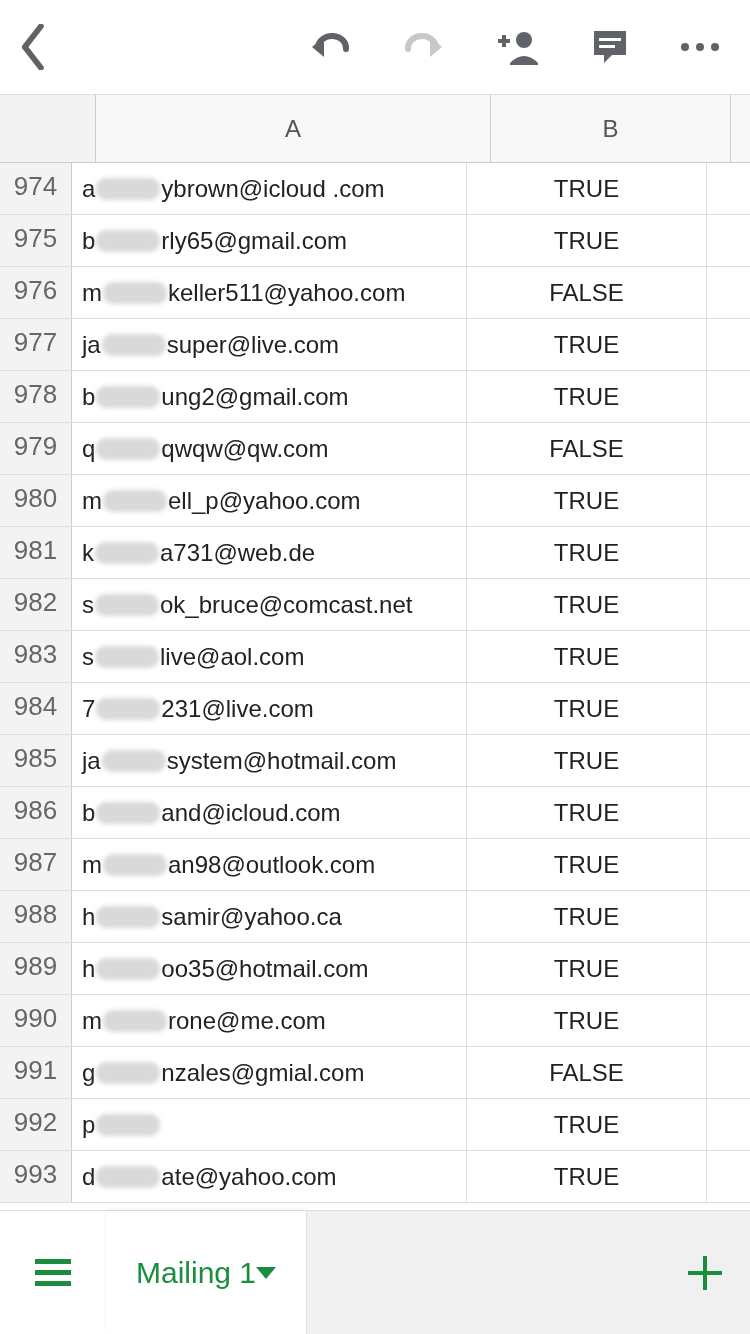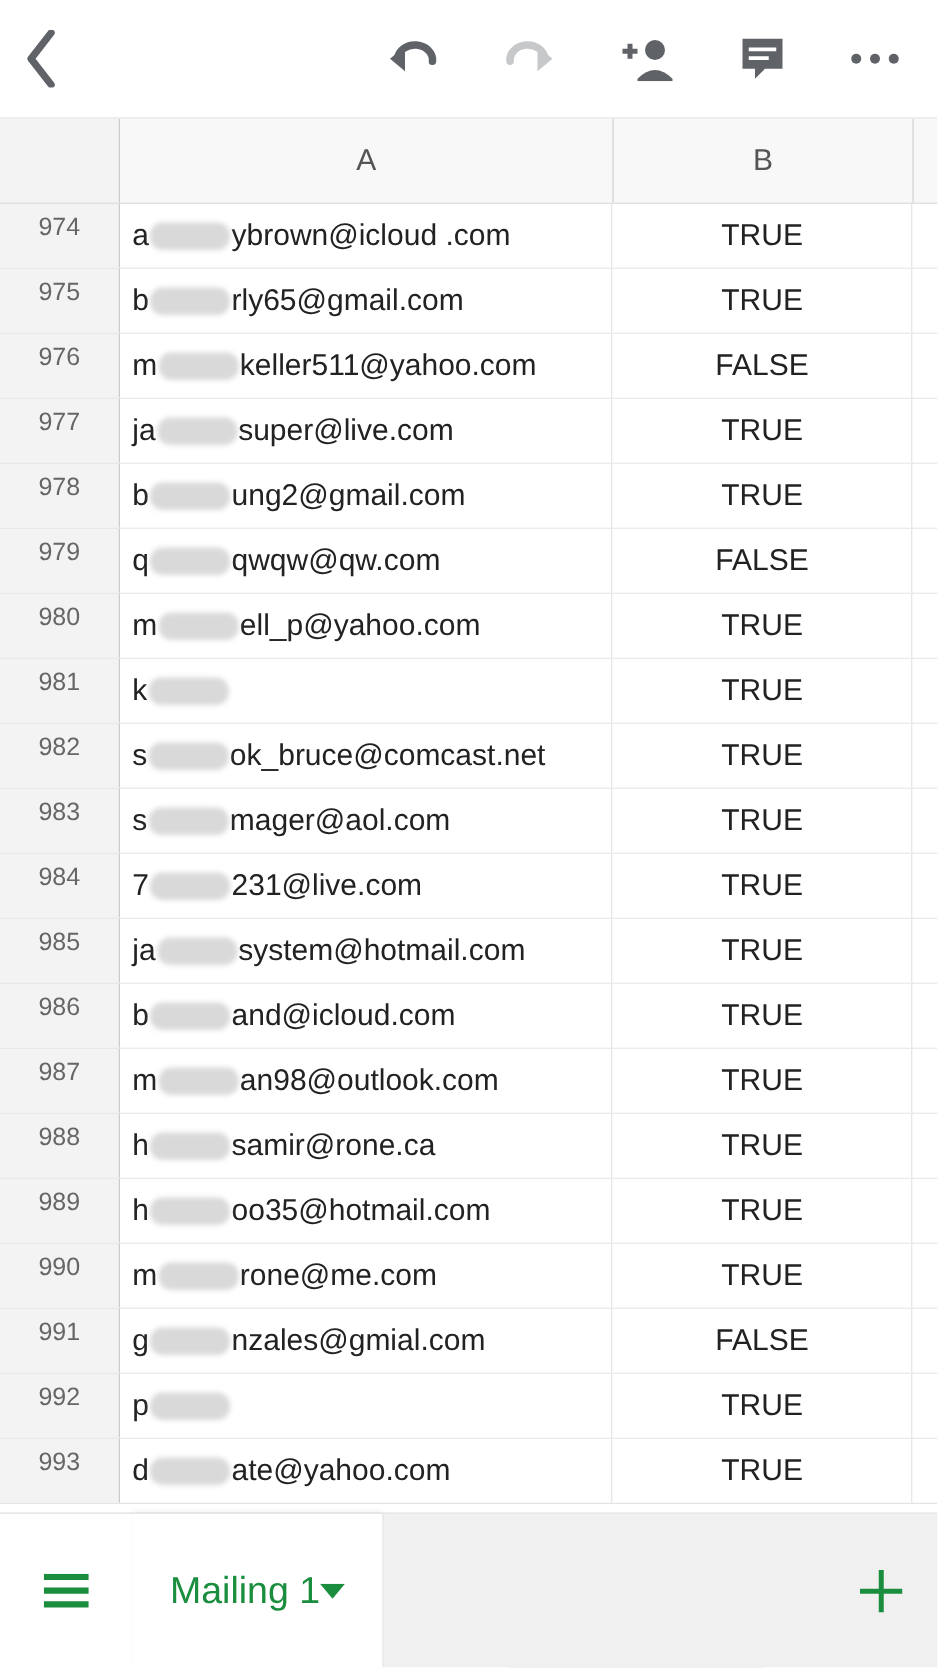--- a/index.html
+++ b/index.html
@@ -46,26 +46,26 @@
   .col-b { width: 240px; }
   .col-c { width: 19px; border-right: none; }
   
   .rows { }
   .row {
     display: flex;
     height: 52px;
     border-bottom: 1px solid #ddd;
   }
   .row-header {
-    width: 96px;
+    width: 72px;
     display: flex;
     align-items: flex-start;
     justify-content: center;
     padding-top: 8px;
-    font-size: 20px;
+    font-size: 26px;
     color: #666;
     background: #f3f3f3;
     border-right: 1px solid #ccc;
   }
   .cell {
     display: flex;
     align-items: center;
     padding: 0 10px;
     font-size: 24px;
     color: #222;
@@ -259,40 +259,41 @@
           <span>ell_p@yahoo.com</span>
         </div>
         <div class="cell cell-b">TRUE</div>
         <div class="cell cell-c"></div>
       </div>
       <div class="row">
         <div class="row-header">981</div>
         <div class="cell cell-a">
           <span>k</span>
           <span class="smudge"></span>
+          <span>a731@web.de</span>
         </div>
         <div class="cell cell-b">TRUE</div>
         <div class="cell cell-c"></div>
       </div>
       <div class="row">
         <div class="row-header">982</div>
         <div class="cell cell-a">
           <span>s</span>
           <span class="smudge"></span>
           <span>ok_bruce@comcast.net</span>
         </div>
         <div class="cell cell-b">TRUE</div>
         <div class="cell cell-c"></div>
       </div>
       <div class="row">
         <div class="row-header">983</div>
         <div class="cell cell-a">
           <span>s</span>
           <span class="smudge"></span>
-          <span>mager@aol.com</span>
+          <span>live@aol.com</span>
         </div>
         <div class="cell cell-b">TRUE</div>
         <div class="cell cell-c"></div>
       </div>
       <div class="row">
         <div class="row-header">984</div>
         <div class="cell cell-a">
           <span>7</span>
           <span class="smudge"></span>
           <span>231@live.com</span>
@@ -328,21 +329,21 @@
           <span>an98@outlook.com</span>
         </div>
         <div class="cell cell-b">TRUE</div>
         <div class="cell cell-c"></div>
       </div>
       <div class="row">
         <div class="row-header">988</div>
         <div class="cell cell-a">
           <span>h</span>
           <span class="smudge"></span>
-          <span>samir@rone.ca</span>
+          <span>samir@yahoo.ca</span>
         </div>
         <div class="cell cell-b">TRUE</div>
         <div class="cell cell-c"></div>
       </div>
       <div class="row">
         <div class="row-header">989</div>
         <div class="cell cell-a">
           <span>h</span>
           <span class="smudge"></span>
           <span>oo35@hotmail.com</span>

